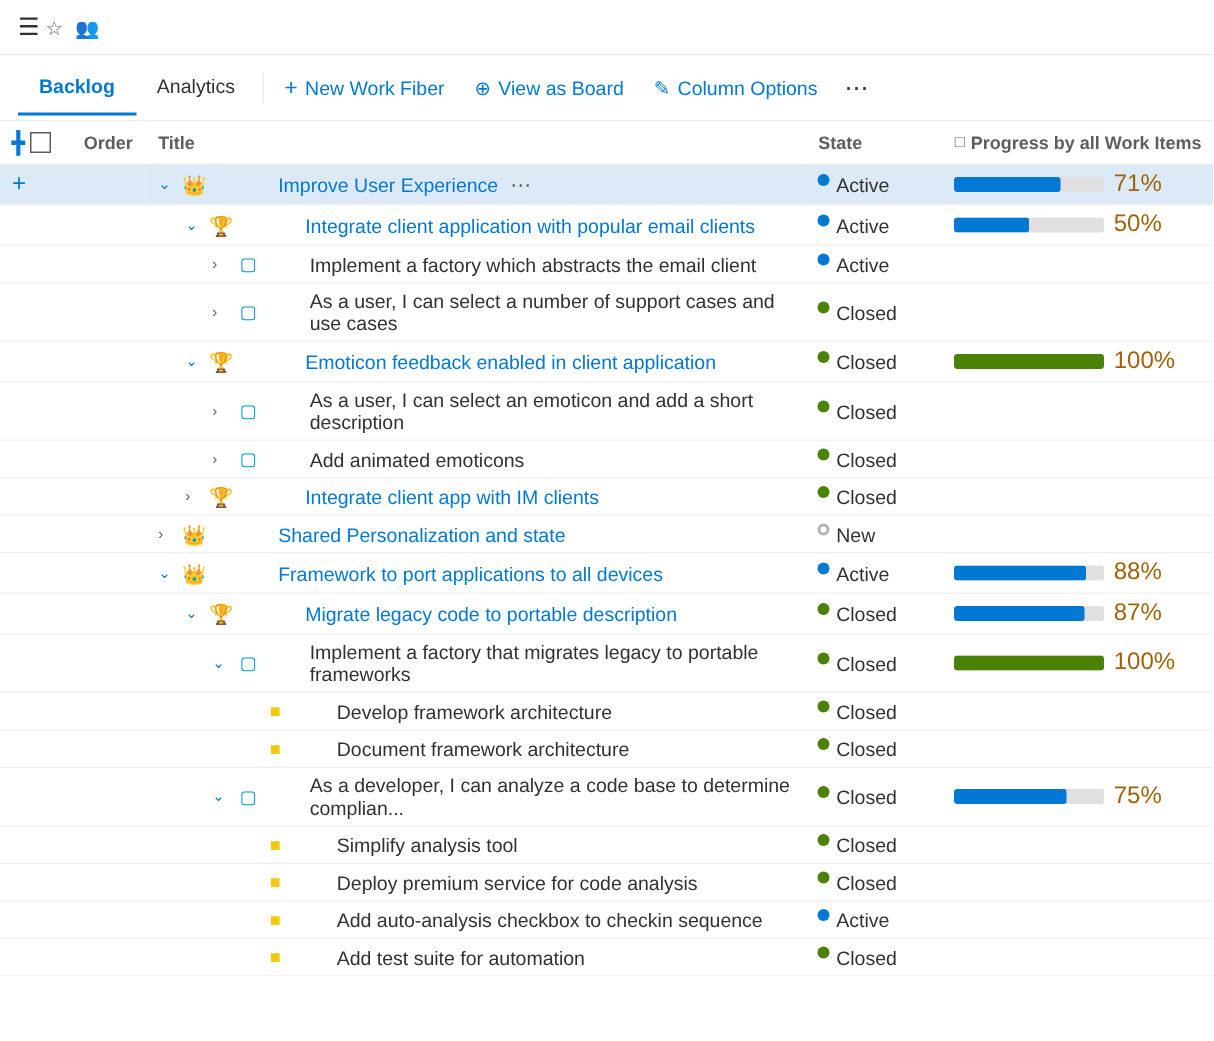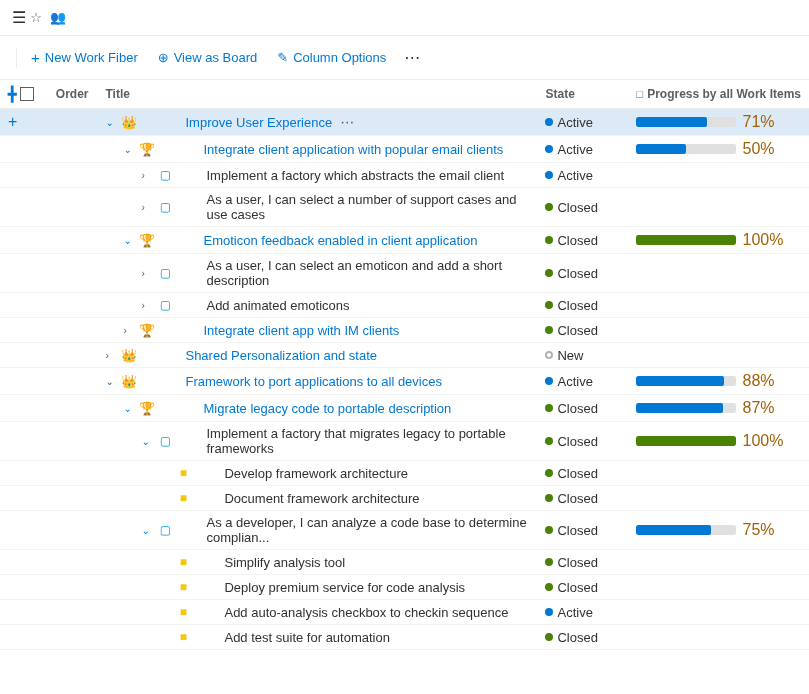--- a/index.html
+++ b/index.html
@@ -54,21 +54,21 @@
     .title-cell { display: flex; align-items: center; gap: 4px; }
 
     .expand-icon { color: #605e5c; font-size: 10px; width: 12px; flex-shrink: 0; }
     .item-icon { width: 16px; height: 16px; flex-shrink: 0; display: inline-flex; align-items: center; justify-content: center; font-size: 13px; }
 
     .item-link { color: #0078d4; cursor: pointer; margin-left: 44px; }
     .item-text { color: #323130; padding-left: 29px; }
 
     
     .state-dot { display: inline-block; width: 8px; height: 8px; border-radius: 50%; margin-right: 4px; flex-shrink: 0; }
-    .state-cell { display: flex; align-items: center; white-space: nowrap; }
+    .state-cell { display: flex; align-items: flex-start; white-space: nowrap; }
 
     
     .progress-cell { display: flex; align-items: center; gap: 6px; }
     .progress-bar-bg { width: 100px; height: 10px; background: #e0e0e0; border-radius: 2px; overflow: hidden; flex-shrink: 0; }
     .progress-bar-fill { height: 100%; border-radius: 2px; }
     .progress-pct { font-size: 16px; color: #a16207; min-width: 28px; }
 
     
     .add-btn { color: #0078d4; cursor: pointer; font-size: 16px; font-weight: 300; }
 
@@ -86,20 +86,25 @@
 
 <div class="app-header">
   <span class="hamburger-icon">☰</span>
   <div class="app-header-icons">
     <span>☆</span>
     <span>👥</span>
   </div>
 </div>
 
 <div class="nav-bar">
+  <div class="nav-tab active">
+    
+    Backlog
+  </div>
+  <div class="nav-tab">Analytics</div>
   <div class="nav-separator"></div>
   <div class="nav-action">
     <span style="font-size:15px;">+</span>
     <span>New Work Fiber</span>
   </div>
   <div class="nav-action">
     <span style="font-size:13px;">⊕</span>
     <span>View as Board</span>
   </div>
   <div class="nav-action">

